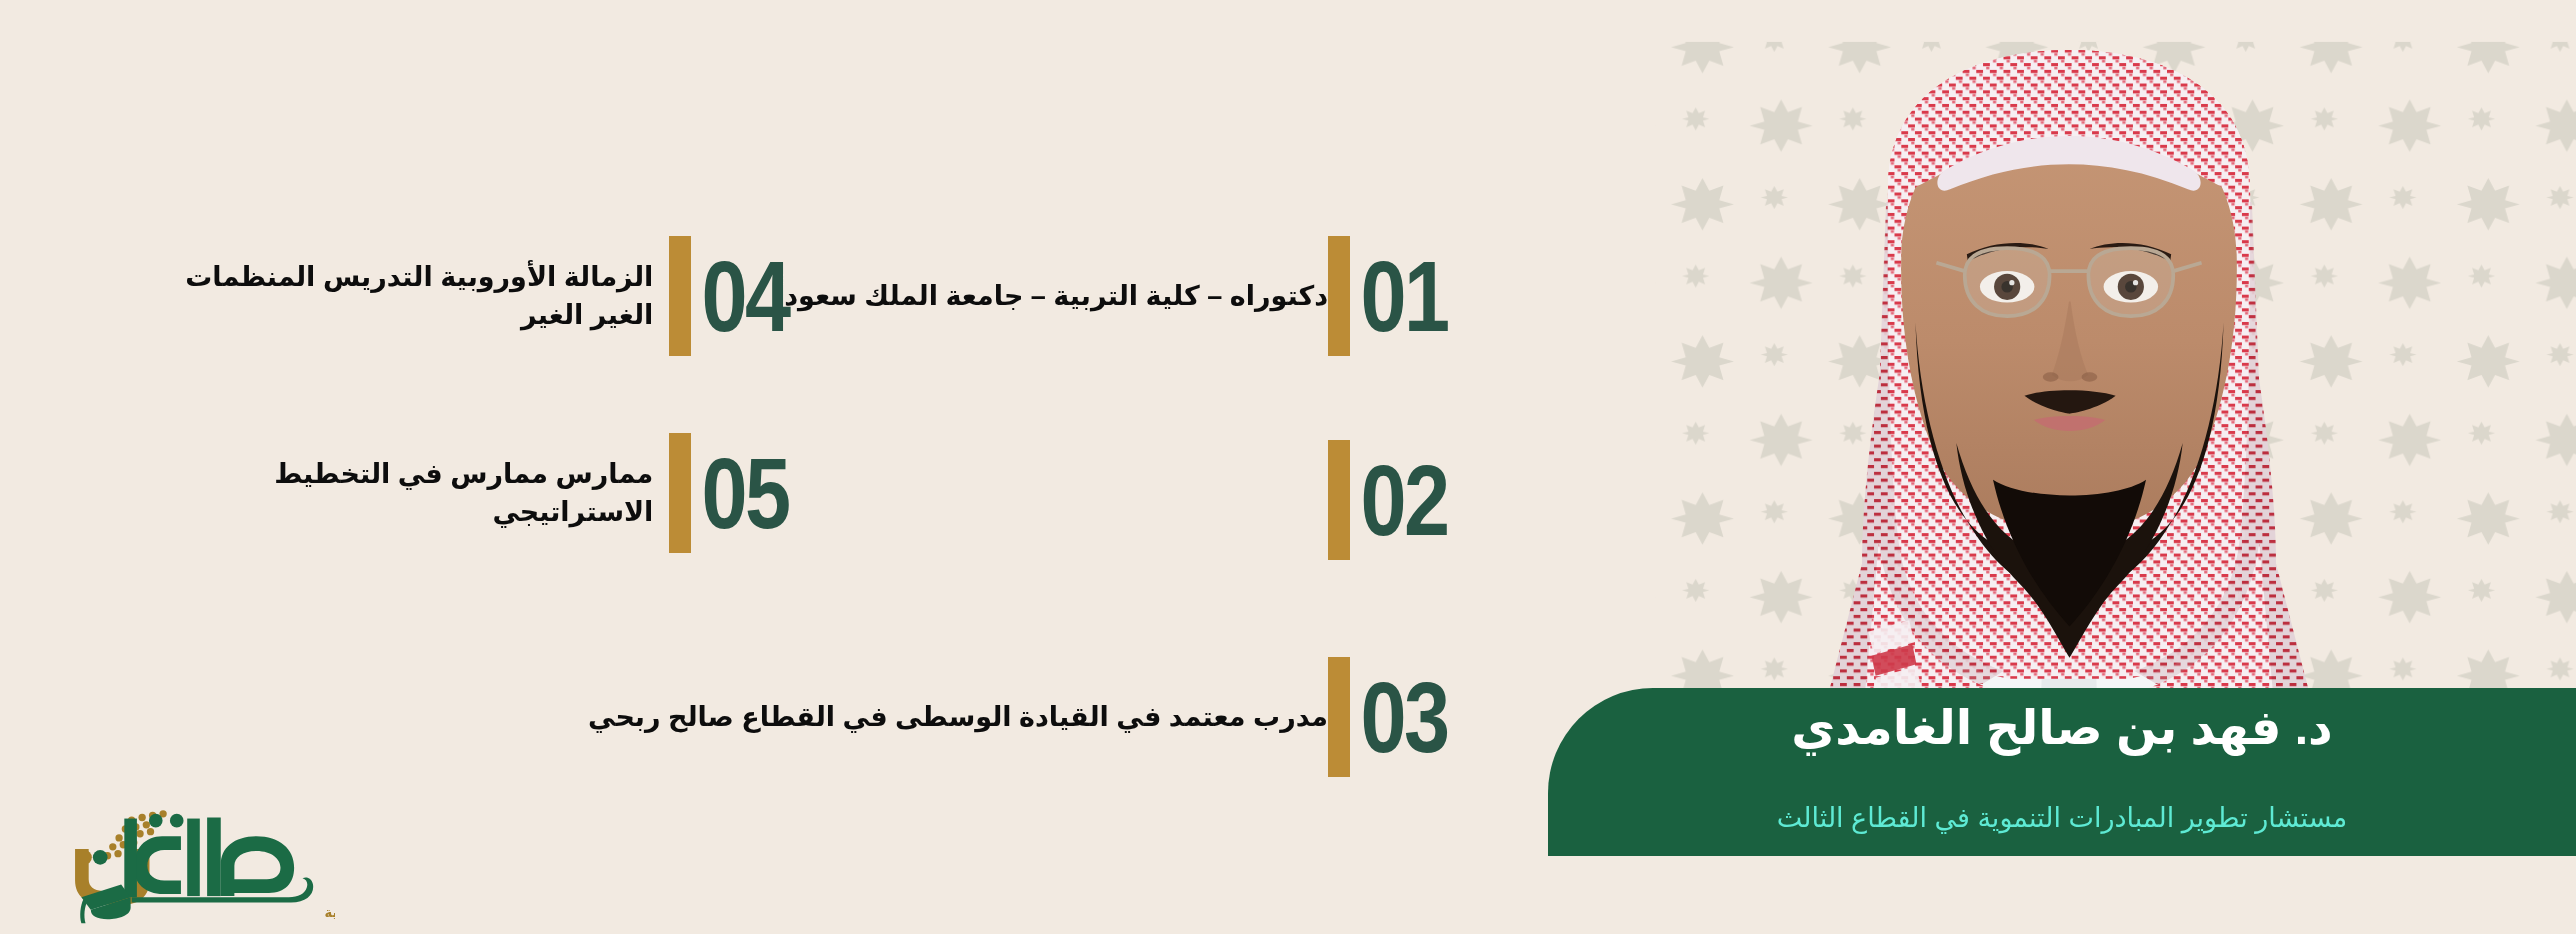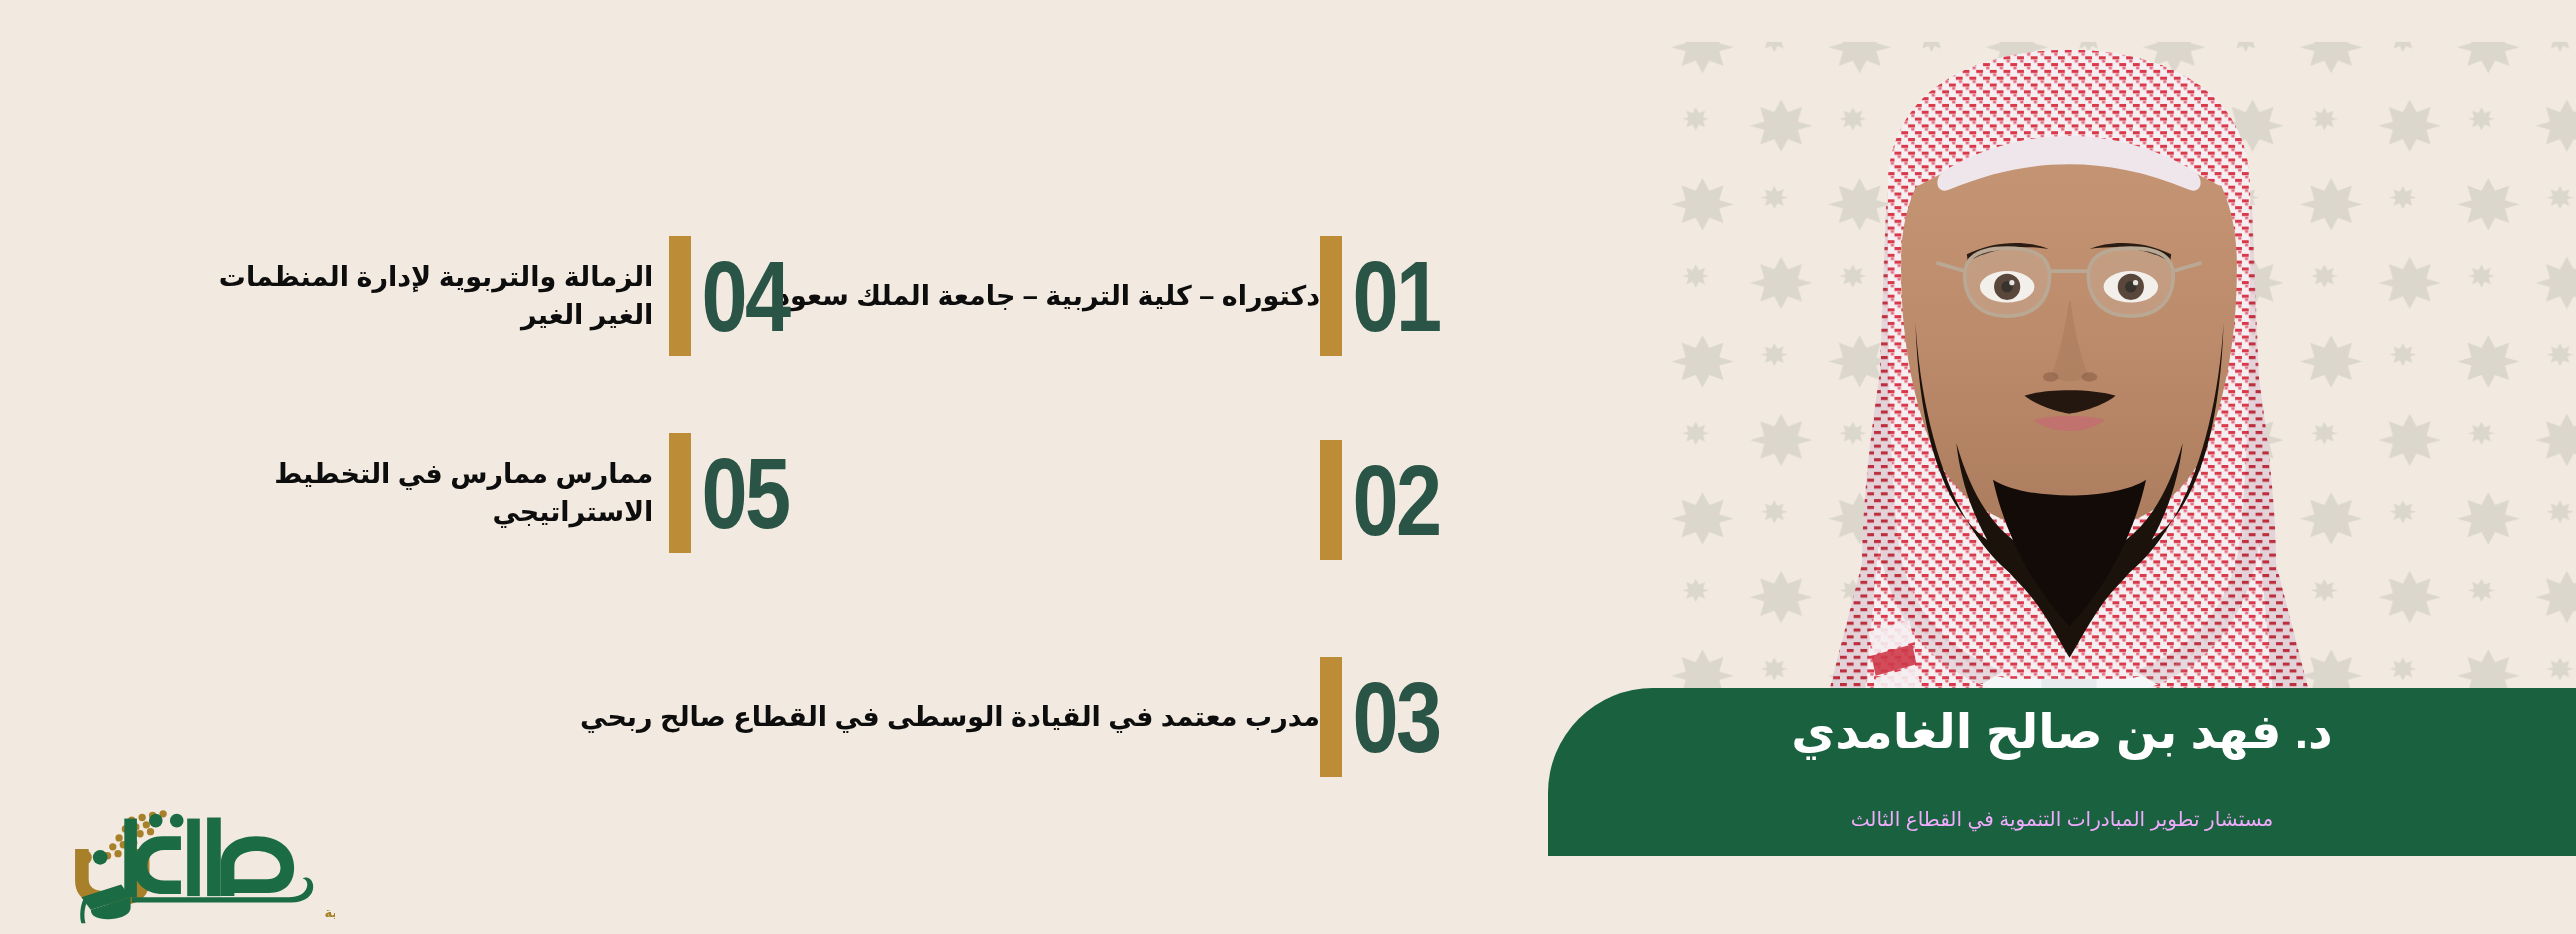--- a/index.html
+++ b/index.html
@@ -32,21 +32,21 @@
   .num{position:relative;z-index:2;font-size:101px;line-height:1;font-weight:bold;
        color:#2A5446;letter-spacing:-3.1px;transform:scaleX(.82);transform-origin:center;
        font-family:"Liberation Sans","DejaVu Sans",sans-serif;direction:ltr;}
   .txt{flex:0 0 auto;text-align:right;color:#0D0D0D;font-weight:bold;
        font-size:27px;line-height:1.42;letter-spacing:0px;
        font-family:"Liberation Sans","DejaVu Sans",sans-serif;}
   .txt .ln{display:block;white-space:nowrap;}
 
   
   .item.r{right:1127px;}
-  .item.r .num-wrap{margin-right:8px;justify-content:center;}
+  .item.r .num-wrap{margin-right:0;justify-content:center;}
   .item.r .txt{}
   #item-01{top:236px;}
   #item-02{top:440px;}
   #item-03{top:657px;}
 
   
   .item.l{right:1786px;}
   .item.l .txt{margin-right:15.7px;}
   #item-04{top:236px;}
   #item-05{top:433px;}
@@ -57,21 +57,21 @@
     background:#1A6140;border-top-left-radius:105px;
     display:flex;flex-direction:column;align-items:center;justify-content:center;
     box-sizing:border-box;padding:0 63px 7.3px 63px;gap:32px;
   }
   .banner .pname{
     color:#FFFFFF;font-weight:bold;font-size:48px;line-height:1.1;
     letter-spacing:0px;white-space:nowrap;
     font-family:"Liberation Sans","DejaVu Sans",sans-serif;
   }
   .banner .prole{
-    color:#f0abfc;font-size:20px;line-height:1.2;margin-top:15.7px;white-space:nowrap;
+    color:#5eead4;font-size:27px;line-height:1.2;margin-top:15.7px;white-space:nowrap;
     font-family:"Liberation Sans","DejaVu Sans",sans-serif;
   }
 
   
   .logo{position:absolute;left:52px;top:786px;width:283px;height:139px;}
   .logo svg{display:block;width:100%;height:100%;}
 </style>
 </head>
 <body>
 
@@ -233,21 +233,21 @@
       <span class="ln">مدرب معتمد في القيادة الوسطى في القطاع صالح ربحي</span>
     </div>
   </div>
 
   <div class="item l" id="item-04">
     <div class="num-wrap">
       <span class="goldbar"></span>
       <span class="num">04</span>
     </div>
     <div class="txt">
-      <span class="ln">الزمالة والتربوية لإدارة المنظمات</span>
+      <span class="ln">الزمالة الأوروبية التدريس المنظمات</span>
       <span class="ln">الغير الغير</span>
     </div>
   </div>
 
   <div class="item l" id="item-05">
     <div class="num-wrap">
       <span class="goldbar"></span>
       <span class="num">05</span>
     </div>
     <div class="txt">

